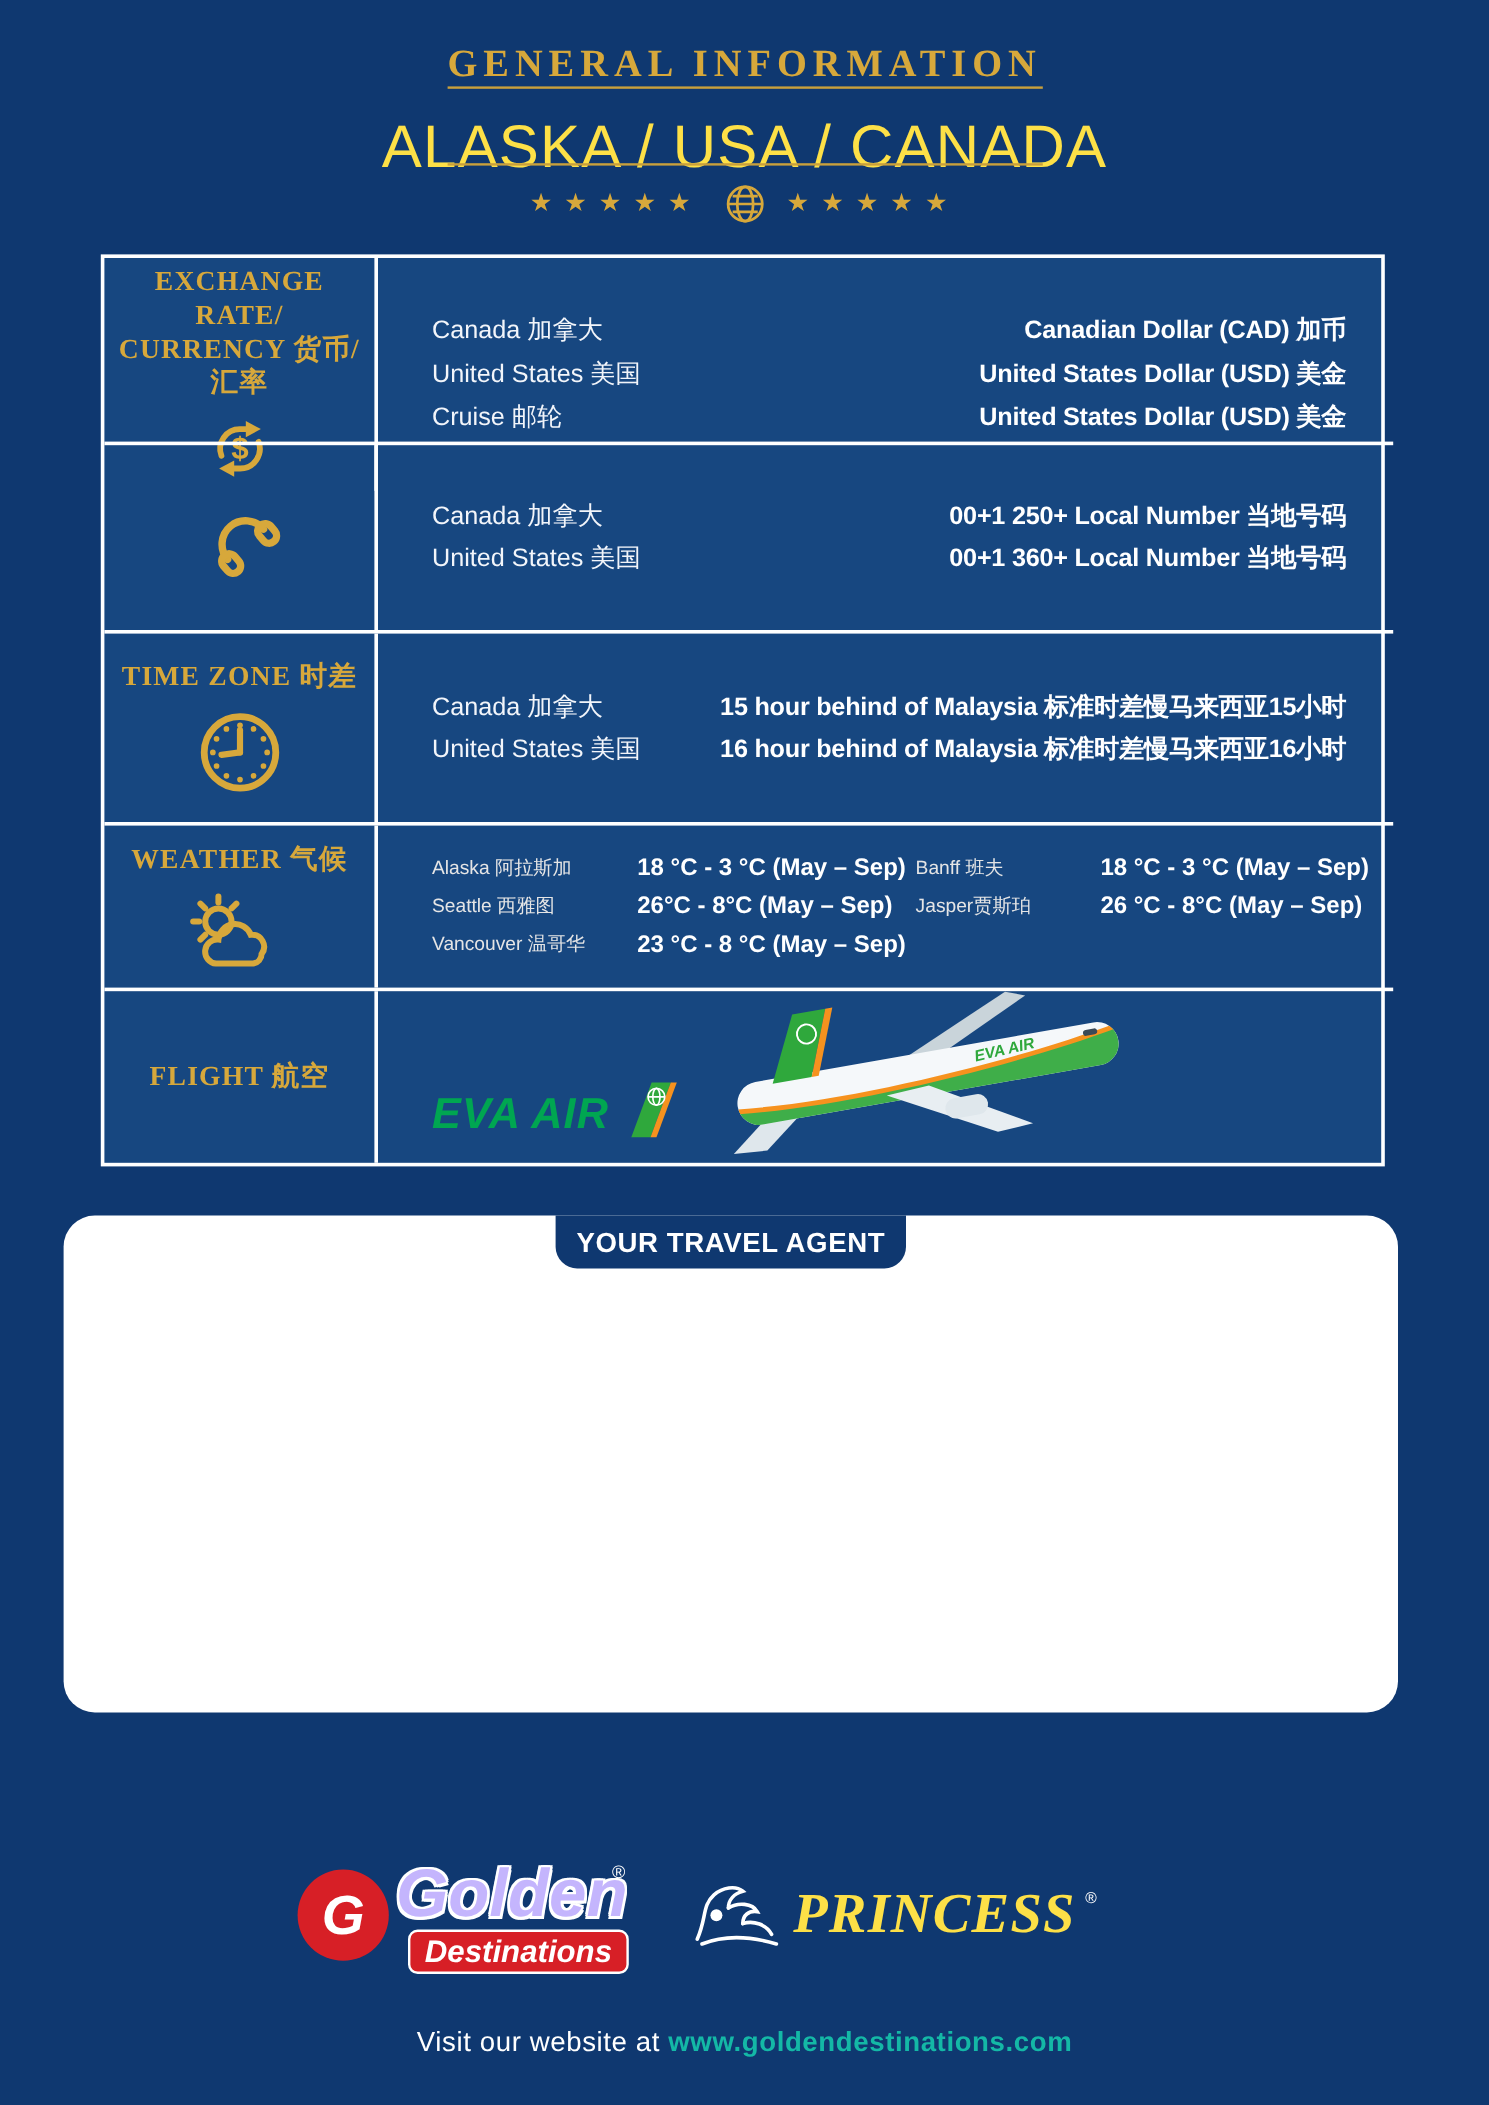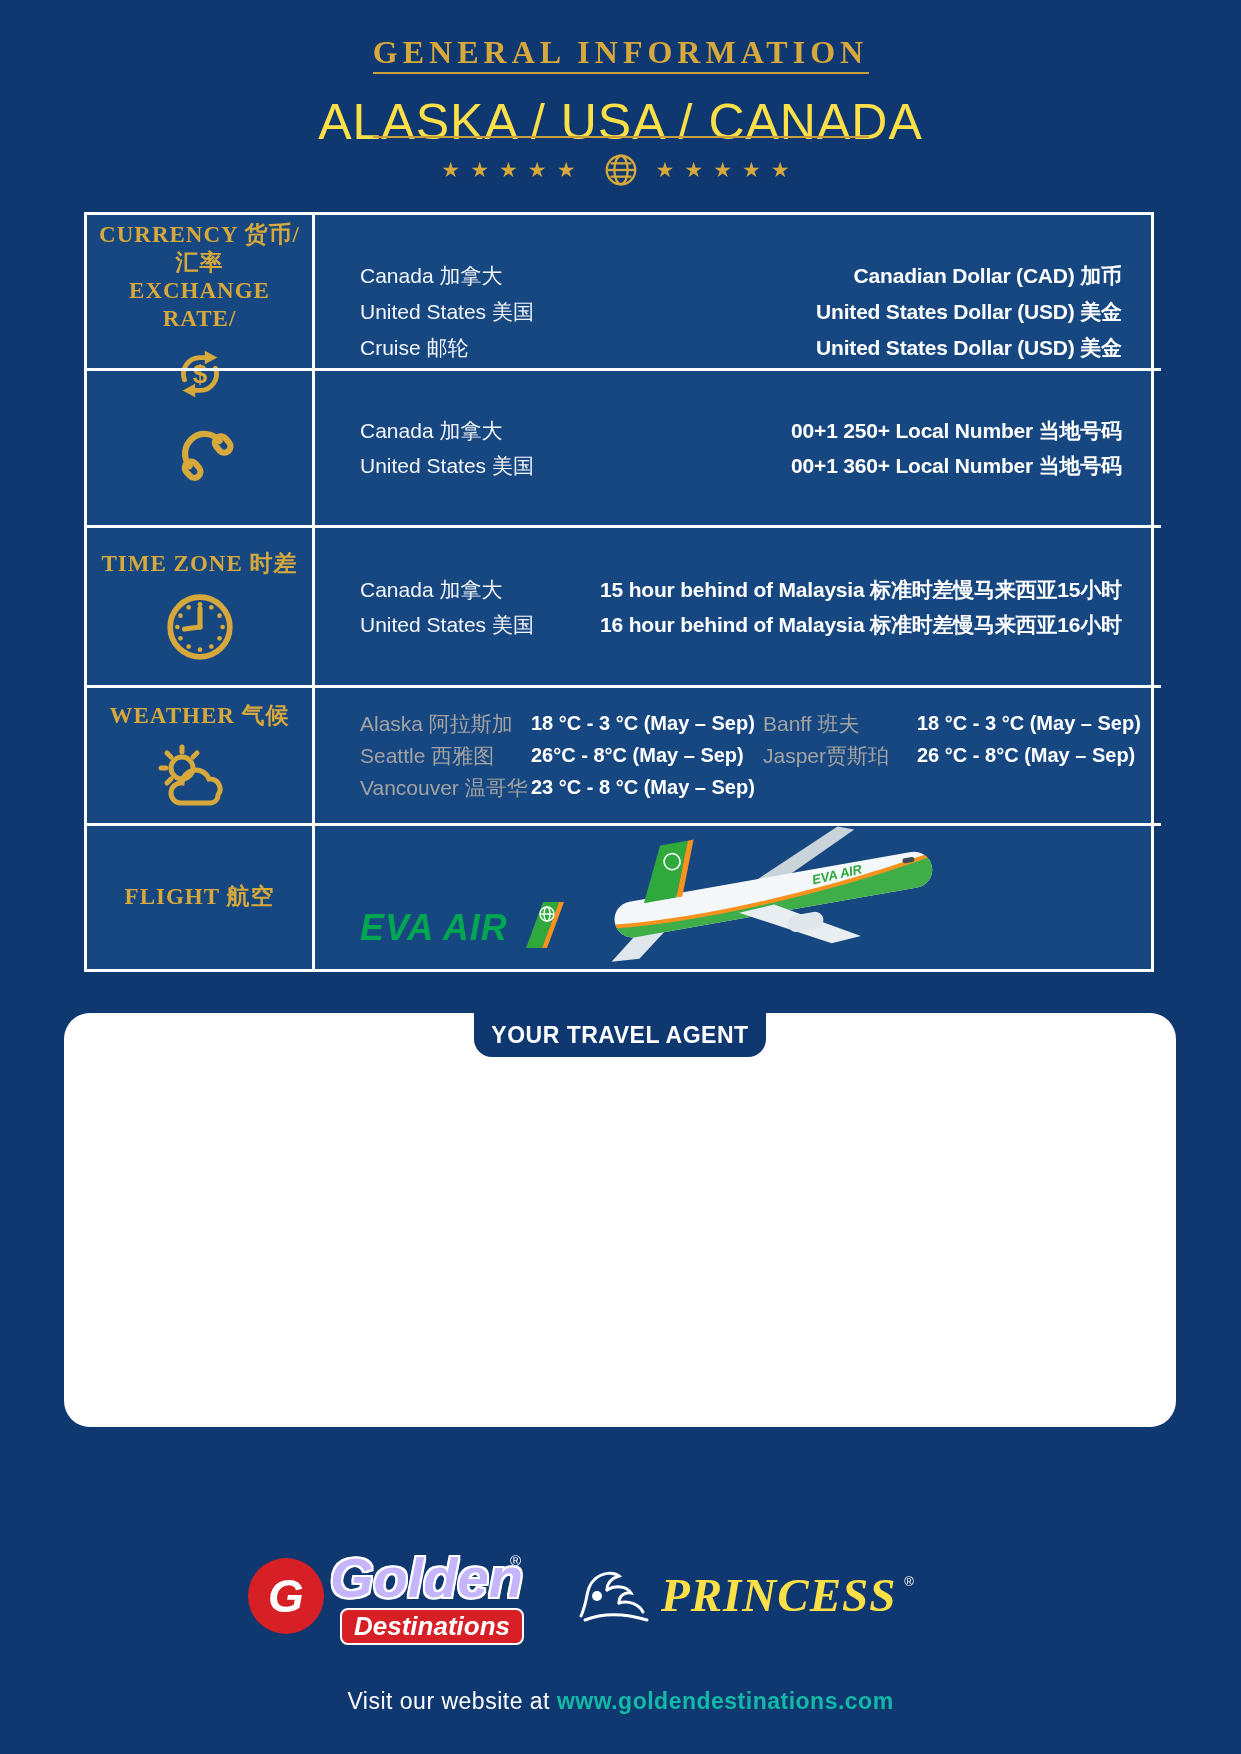--- a/index.html
+++ b/index.html
@@ -58,32 +58,32 @@
   .lh36 .pair{line-height:36px;}
   .lh35 .pair{line-height:35px;}
   .plabel{font-size:21px;font-weight:400;color:#F2F5FA;}
   .pvalue{font-size:21px;font-weight:bold;color:#FFFFFF;letter-spacing:-0.2px;}
   
   .wgrid{
     display:grid;grid-template-columns:171px 232px 154px auto;
     align-content:center;height:100%;padding:0 20px 0 45px;row-gap:7px;
     white-space:nowrap;
   }
-  .wcity{font-size:21px;font-weight:400;line-height:25px;color:#a3a3a3;}
+  .wcity{font-size:16px;font-weight:400;line-height:25px;color:#e5e5e5;}
   .wtemp{font-size:20px;font-weight:bold;line-height:25px;color:#FFFFFF;}
   
   .eva-logo{position:absolute;left:45px;top:72px;display:flex;align-items:flex-end;gap:6px;}
   .eva-word{
     color:#00A651;font-size:36px;font-weight:bold;font-style:italic;
     letter-spacing:1px;line-height:40px;
   }
   .plane{position:absolute;left:262px;top:-8px;}
   
   .agent-box{
-    position:absolute;left:64px;top:1013px;width:1112px;height:414px;
+    position:absolute;left:53px;top:1013px;width:1112px;height:414px;
     background:#FFFFFF;border-radius:26px;
   }
   .agent-tab{
     position:absolute;top:0;left:50%;transform:translateX(-50%);
     width:292px;height:44px;background:#0F3870;
     border-radius:0 0 18px 18px;
     display:flex;align-items:center;justify-content:center;
   }
   .agent-tab span{color:#fff;font-weight:bold;font-size:23px;letter-spacing:0.5px;}
   
@@ -144,22 +144,22 @@
       </svg>
     </span>
     <span class="stars">★★★★★</span>
   </div>
 
   <div class="info-table">
 
     <div class="trow">
       <div class="tlabel">
         <div class="hd">
+          <div>EXCHANGE RATE/</div>
           <div>CURRENCY 货币/汇率</div>
-          <div>EXCHANGE RATE/</div>
         </div>
         <span>
           <svg width="58" height="58" viewBox="0 0 60 60">
             <path d="M14 36 A 17 17 0 0 1 30 13 L 37 13" fill="none" stroke="#D7A83B" stroke-width="5" stroke-linecap="round"></path>
             <polygon points="35,6 48,13 35,20" fill="#D7A83B"></polygon>
             <path d="M46 24 A 17 17 0 0 1 30 47 L 23 47" fill="none" stroke="#D7A83B" stroke-width="5" stroke-linecap="round"></path>
             <polygon points="25,40 12,47 25,54" fill="#D7A83B"></polygon>
             <text x="30" y="39" font-size="27" font-weight="bold" fill="#D7A83B" text-anchor="middle" font-family="Liberation Sans, sans-serif">$</text>
           </svg>
         </span>

